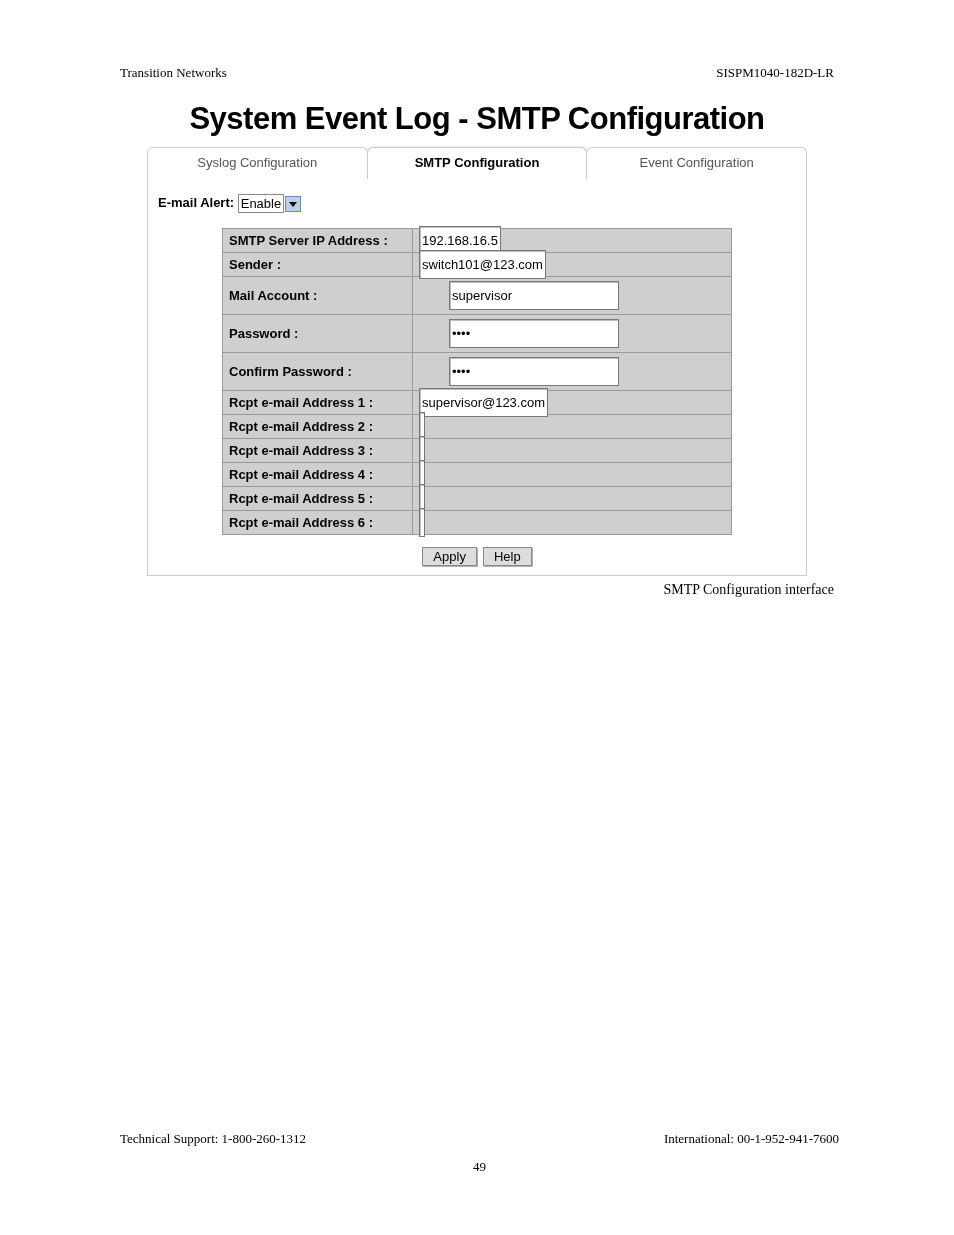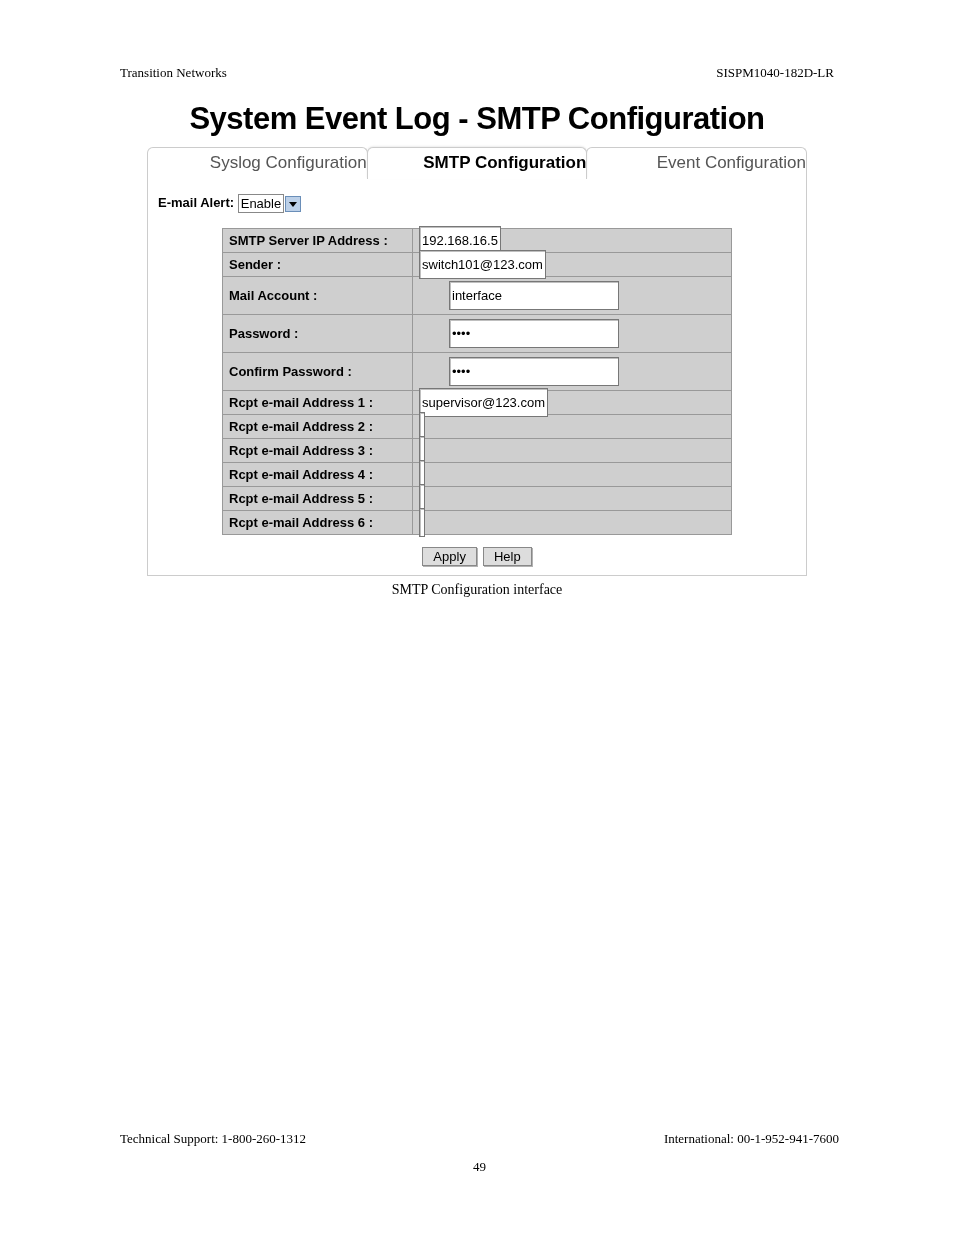--- a/index.html
+++ b/index.html
@@ -33,23 +33,23 @@
     .config-panel {
       margin: 0 auto;
       width: 660px;
     }
     .tabs {
       display: flex;
       height: 32px;
     }
     .tab {
       flex: 1;
-      text-align: right;
+      text-align: center;
       font-family: Verdana, Geneva, sans-serif;
-      font-size: 17px;
+      font-size: 13px;
       color: #555;
       line-height: 30px;
       background: #fff;
       border: 1px solid #ccc;
       border-top-left-radius: 6px;
       border-top-right-radius: 6px;
       border-bottom: none;
       position: relative;
       cursor: pointer;
     }
@@ -163,21 +163,21 @@
       font-size: 13px;
       color: #000;
       background: #ddd;
       border: 1px solid #888;
       padding: 1px 10px;
       box-shadow: 1px 1px 0 rgba(0,0,0,0.3);
       cursor: pointer;
       margin: 0 1px;
     }
     .caption {
-      text-align: center;
+      text-align: right;
       font-family: "Times New Roman", serif;
       font-size: 14px;
       margin-top: 6px;
     }
     .page-footer {
       position: absolute;
       bottom: 60px;
       left: 120px;
       right: 115px;
       font-size: 13px;
@@ -229,21 +229,21 @@
       </tr>
       <tr>
         <td class="label-cell">Sender :</td>
         <td>
           <span class="text-input narrow-input">switch101@123.com</span>
         </td>
       </tr>
       <tr>
         <td class="label-cell">Mail Account :</td>
         <td>
-          <span class="text-input indent-input">interface</span>
+          <span class="text-input indent-input">supervisor</span>
         </td>
       </tr>
       <tr>
         <td class="label-cell">Password :</td>
         <td>
           <span class="text-input indent-input">••••</span>
         </td>
       </tr>
       <tr>
         <td class="label-cell">Confirm Password :</td>

